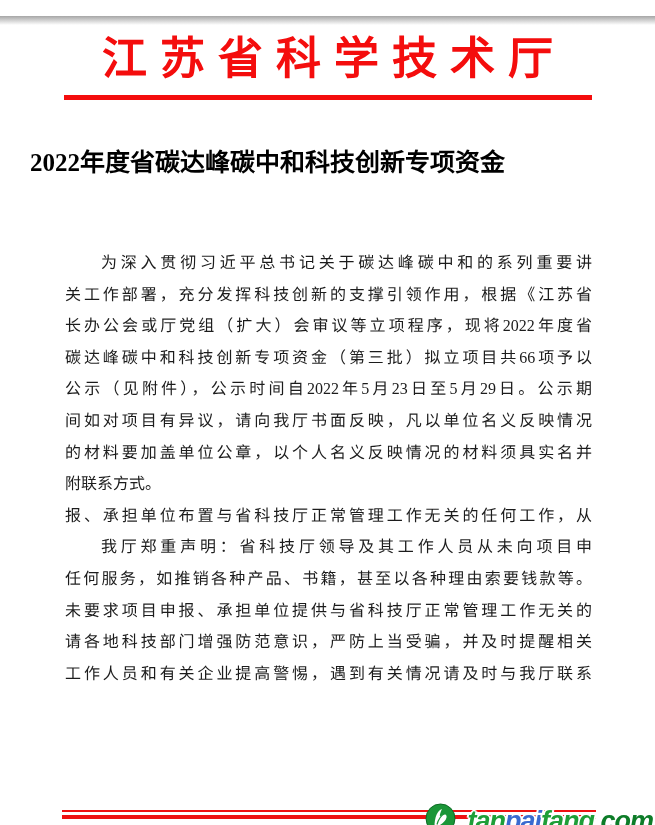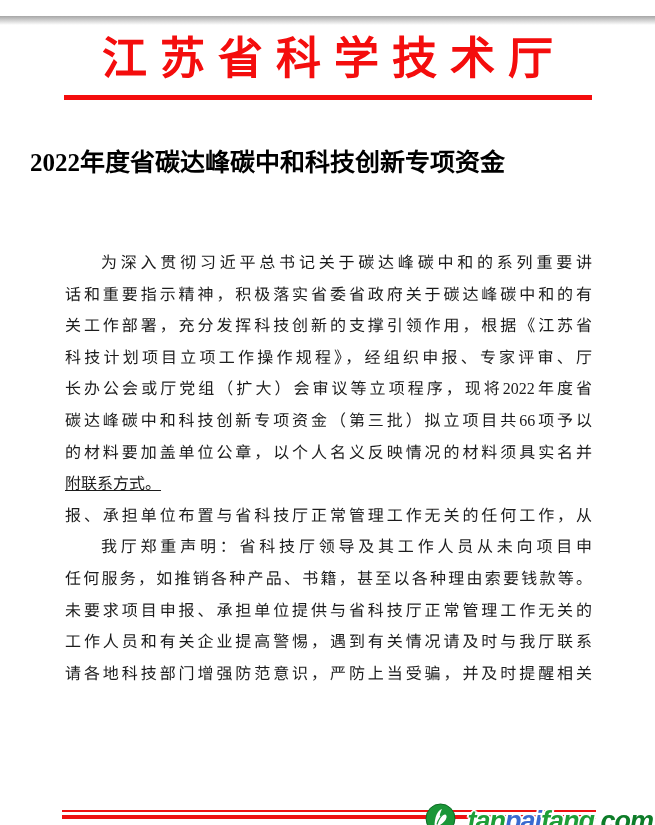--- a/index.html
+++ b/index.html
@@ -68,21 +68,20 @@
     overflow: hidden;
   }
   .line.just {
     text-align: justify;
     text-align-last: justify;
     text-justify: inter-character;
   }
   .line.short {
     text-align: right;
     text-align-last: left;
-    text-decoration: underline;
   }
   .line.indent { text-indent: 36px; }
 
   
   .foot-rule {
     position: absolute;
     top: 794px; left: 62px;
     width: 534px; height: 9px;
     box-sizing: border-box;
     border-top: 2px solid #ee1111;
@@ -125,33 +124,33 @@
   <div class="agency">江苏省科学技术厅</div>
 
   <div class="head-rule"></div>
 
   <div class="doc-title">
     <div>2022年度省碳达峰碳中和科技创新专项资金</div>
   </div>
 
   <div class="body-text">
     <div class="line just indent">为深入贯彻习近平总书记关于碳达峰碳中和的系列重要讲</div>
-    <div class="line just">话和重要指示精神，积极落实省委省政府关于碳达峰碳中和的有</div>
     <div class="line just">关工作部署，充分发挥科技创新的支撑引领作用，根据《江苏省</div>
-    <div class="line just">科技计划项目立项工作操作规程》，经组织申报、专家评审、厅</div>
     <div class="line just">长办公会或厅党组（扩大）会审议等立项程序，现将2022年度省</div>
     <div class="line just">碳达峰碳中和科技创新专项资金（第三批）拟立项目共66项予以</div>
+    <div class="line just">公示（见附件），公示时间自2022年5月23日至5月29日。公示期</div>
+    <div class="line just">间如对项目有异议，请向我厅书面反映，凡以单位名义反映情况</div>
     <div class="line just">的材料要加盖单位公章，以个人名义反映情况的材料须具实名并</div>
     <div class="line short">附联系方式。</div>
     <div class="line just">报、承担单位布置与省科技厅正常管理工作无关的任何工作，从</div>
     <div class="line just indent">我厅郑重声明：省科技厅领导及其工作人员从未向项目申</div>
     <div class="line just">任何服务，如推销各种产品、书籍，甚至以各种理由索要钱款等。</div>
     <div class="line just">未要求项目申报、承担单位提供与省科技厅正常管理工作无关的</div>
+    <div class="line just">请各地科技部门增强防范意识，严防上当受骗，并及时提醒相关</div>
     <div class="line just">工作人员和有关企业提高警惕，遇到有关情况请及时与我厅联系</div>
-    <div class="line just">请各地科技部门增强防范意识，严防上当受骗，并及时提醒相关</div>
   </div>
 
   <div class="foot-rule"></div>
 
   <div class="brand">
     <span>
       <svg width="31" height="31" viewBox="0 0 31 31" aria-hidden="true">
         <circle cx="15.5" cy="15.5" r="14.5" fill="#1b9638" stroke="#0c6b24" stroke-width="1"></circle>
         <path d="M9.5 24 C9.5 14 12.5 7.5 17 6 C14.5 11.5 14.2 14.2 16.2 12.8 C20.5 10 23 12.5 20.8 16.5 C18.8 20.2 13.5 23 11 24 Z" fill="#ffffff"></path>
         <path d="M12 21.5 C13.5 16 16 12.5 19.5 10.5" stroke="#1b9638" stroke-width="1.2" fill="none"></path>

